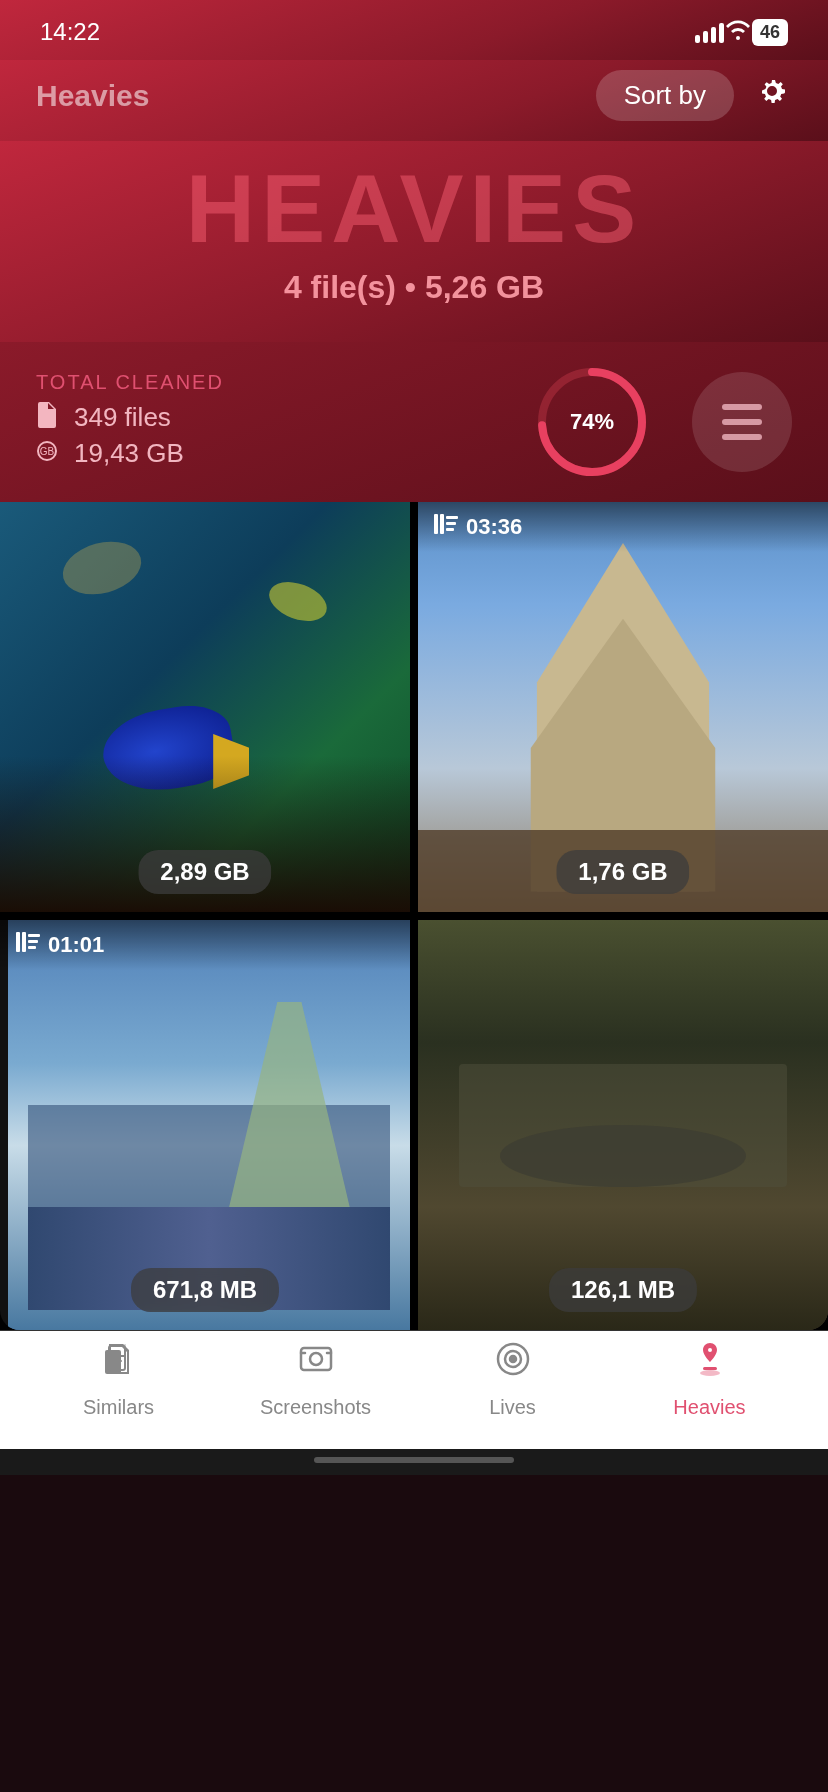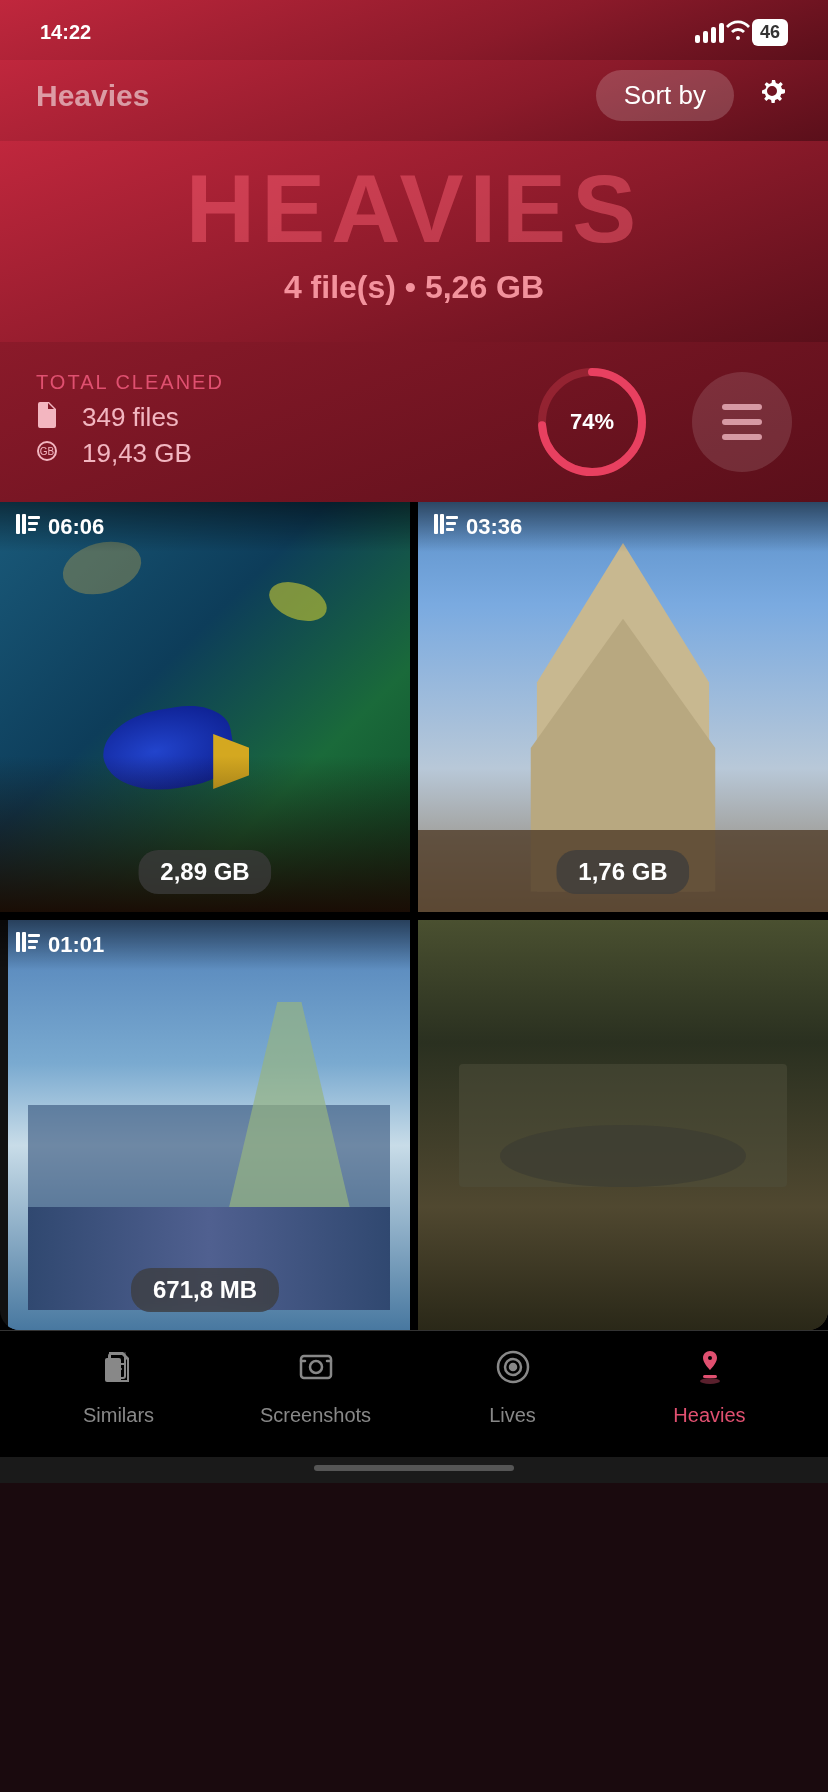--- a/index.html
+++ b/index.html
@@ -17,22 +17,22 @@
       background: linear-gradient(160deg, #c0273d 0%, #8b1a2a 60%, #5a0f1a 100%);
       display: flex;
       align-items: center;
       justify-content: space-between;
       padding: 12px 40px 8px 40px;
       height: 60px;
     }
 
     .status-time {
       color: white;
-      font-size: 20px;
-      font-weight: 700;
+      font-size: 24px;
+      font-weight: 400;
     }
 
     .status-icons {
       display: flex;
       align-items: center;
     }
 
     .signal-bars {
       display: flex;
       align-items: flex-end;
@@ -149,21 +149,21 @@
       text-transform: uppercase;
       margin-bottom: 8px;
     }
 
     .stats-item {
       color: rgba(255,200,210,0.9);
       font-size: 26px;
       font-weight: 500;
       display: flex;
       align-items: center;
-      gap: 24px;
+      gap: 16px;
       margin-bottom: 4px;
     }
 
     .stats-icon {
       font-size: 22px;
     }
 
     .circle-progress {
       position: relative;
       width: 120px;
@@ -287,25 +287,25 @@
       color: white;
       font-size: 24px;
       font-weight: 600;
       padding: 8px 22px;
       border-radius: 20px;
       white-space: nowrap;
       backdrop-filter: blur(4px);
     }
 
     .tab-bar {
-      background: #000000;
+      background: #ffffff;
       display: flex;
       align-items: center;
       justify-content: space-around;
-      padding: 16px 20px 30px 20px;
+      padding: 8px 20px 30px 20px;
       border-top: 1px solid #333;
       position: sticky;
       bottom: 0;
     }
 
     .tab-item {
       display: flex;
       flex-direction: column;
       align-items: center;
       gap: 8px;
@@ -427,32 +427,20 @@
 <div class="grid-container">
 
   <div class="video-card">
     <div class="thumb-underwater">
       <div style="position:absolute;width:100%;height:100%;background:linear-gradient(135deg,#1a5a7a 0%,#0d3d5a 40%,#1a6a3a 70%,#0d4a28 100%)"></div>
       <div style="position:absolute;bottom:30%;left:25%;width:130px;height:80px;background:radial-gradient(ellipse at 40% 50%,#2244cc,#0a1a88);border-radius:55% 45% 40% 60%;transform:rotate(-10deg)"></div>
       <div style="position:absolute;bottom:30%;left:52%;width:36px;height:55px;background:#d4a820;clip-path:polygon(0 0,100% 25%,100% 75%,0 100%)"></div>
       <div style="position:absolute;top:20%;right:20%;width:60px;height:35px;background:rgba(200,200,50,0.6);border-radius:50%;transform:rotate(20deg)"></div>
       <div style="position:absolute;bottom:0;width:100%;height:38%;background:linear-gradient(180deg,transparent,#1a0d05)"></div>
       <div style="position:absolute;top:10%;left:15%;width:80px;height:50px;background:rgba(180,160,80,0.4);border-radius:50%;transform:rotate(-15deg)"></div>
-    </div>
-    <div class="video-overlay-top">
-      <span class="video-icon">
-        <svg width="24" height="20" viewBox="0 0 24 20" fill="white">
-          <rect x="0" y="0" width="4" height="20" rx="1"></rect>
-          <rect x="6" y="0" width="4" height="20" rx="1"></rect>
-          <rect x="12" y="2" width="12" height="3" rx="1"></rect>
-          <rect x="12" y="8" width="10" height="3" rx="1"></rect>
-          <rect x="12" y="14" width="8" height="3" rx="1"></rect>
-        </svg>
-      </span>
-      <span class="video-duration">06:06</span>
     </div>
     <div class="video-size-badge">2,89 GB</div>
   </div>
 
   <div class="video-card">
     <div class="thumb-cathedral">
       <div style="position:absolute;width:100%;height:100%;background:linear-gradient(180deg,#5a8fc8 0%,#7aaae0 25%,#b8c8d8 65%,#8a7860 100%)"></div>
       <div style="position:absolute;bottom:5%;left:20%;width:60%;height:85%;background:#c8b890;clip-path:polygon(15% 100%,15% 40%,50% 0%,85% 40%,85% 100%)"></div>
       <div style="position:absolute;bottom:5%;left:25%;width:50%;height:70%;background:#b8a880;clip-path:polygon(5% 100%,5% 50%,50% 5%,95% 50%,95% 100%)"></div>
       <div style="position:absolute;bottom:0;width:100%;height:20%;background:rgba(80,60,40,0.8)"></div>
@@ -494,20 +482,21 @@
     </div>
     <div class="video-size-badge">671,8 MB</div>
   </div>
 
   <div class="video-card">
     <div class="thumb-dark">
       <div style="position:absolute;width:100%;height:100%;background:linear-gradient(180deg,#4a5030 0%,#2a3020 30%,#504830 70%,#2a2818 100%)"></div>
       <div style="position:absolute;top:35%;left:10%;width:80%;height:30%;background:rgba(80,80,60,0.5);border-radius:4px"></div>
       <div style="position:absolute;top:50%;left:20%;width:60%;height:15%;background:rgba(60,60,50,0.7);border-radius:50%"></div>
     </div>
+    <div class="video-size-badge">126,1 MB</div>
   </div>
 
 </div>
 
 <div class="tab-bar">
 
   <div class="tab-item">
     <span class="tab-icon">
       <svg width="40" height="40" viewBox="0 0 40 40" fill="#888">
         <path d="M10 5h14l6 6v24H10V5zm2 2v26h16V13l-5-5H12z"></path>

